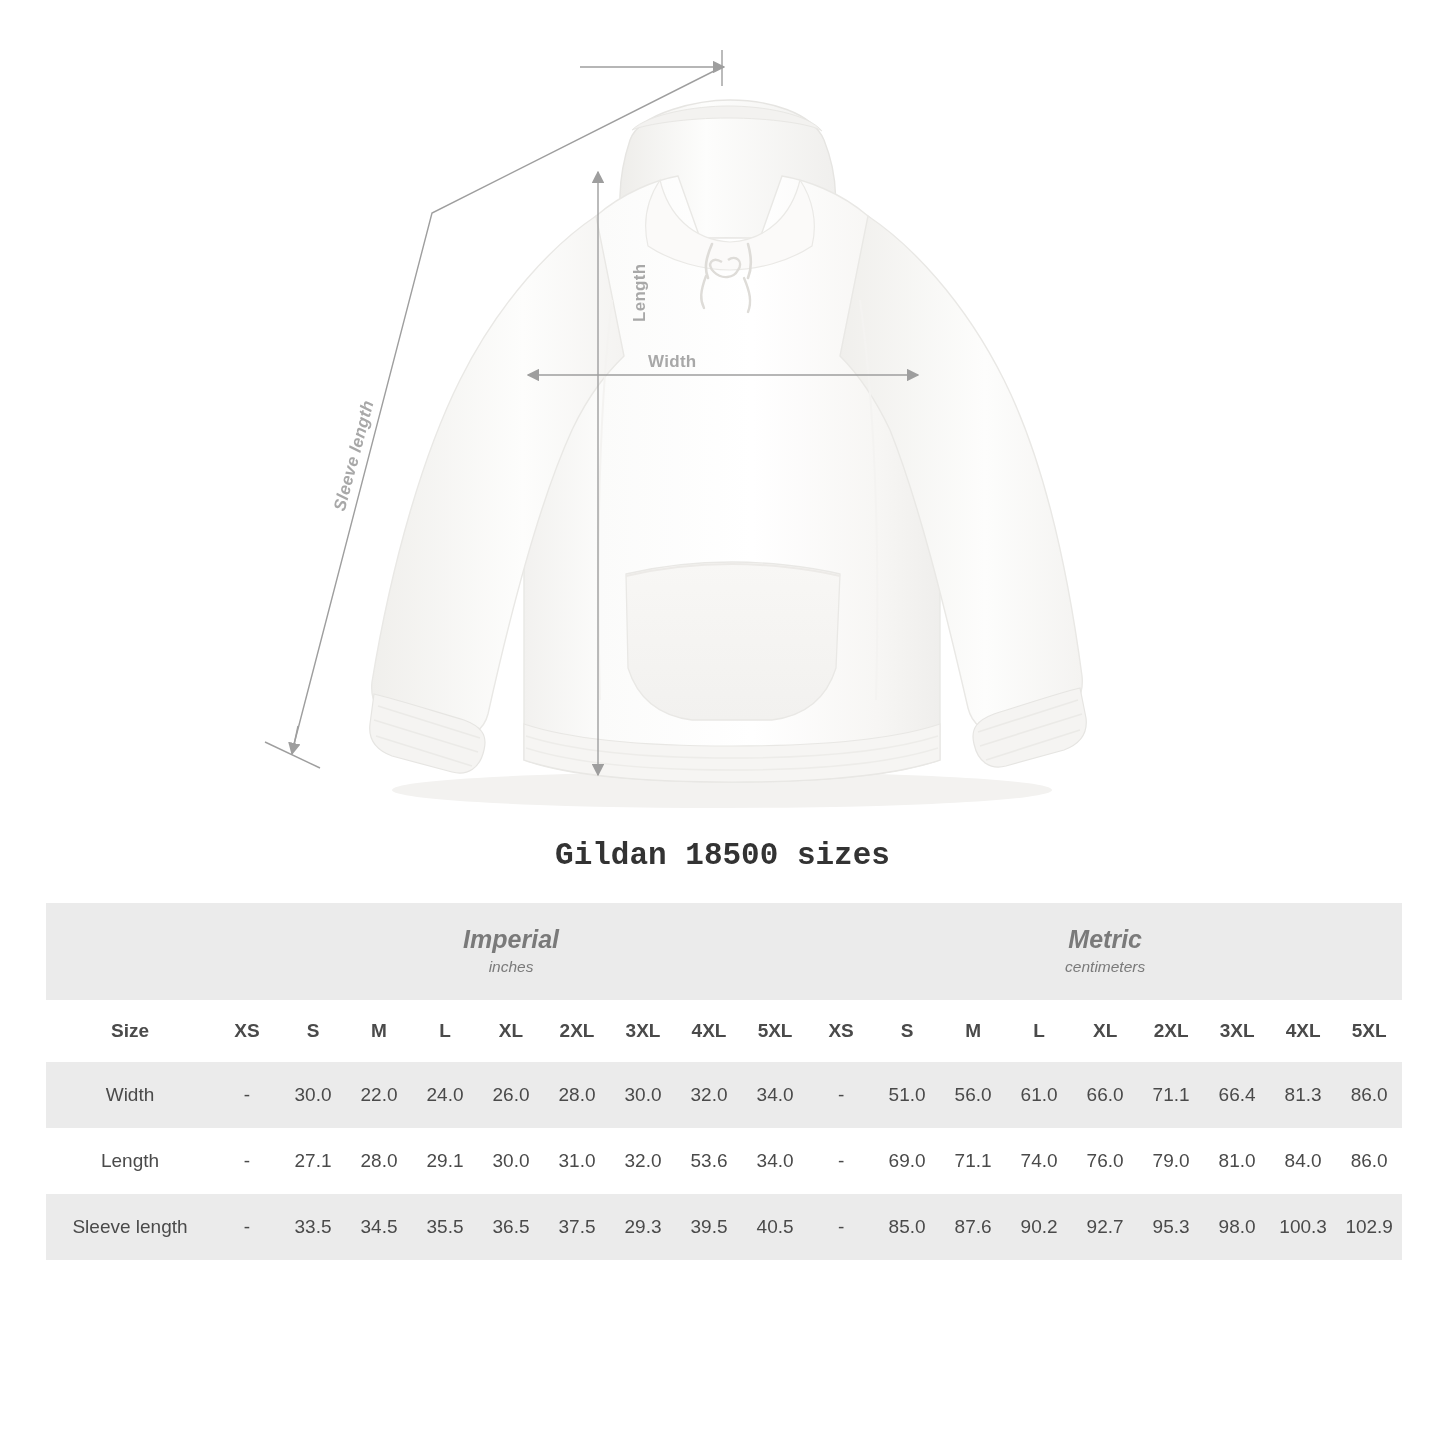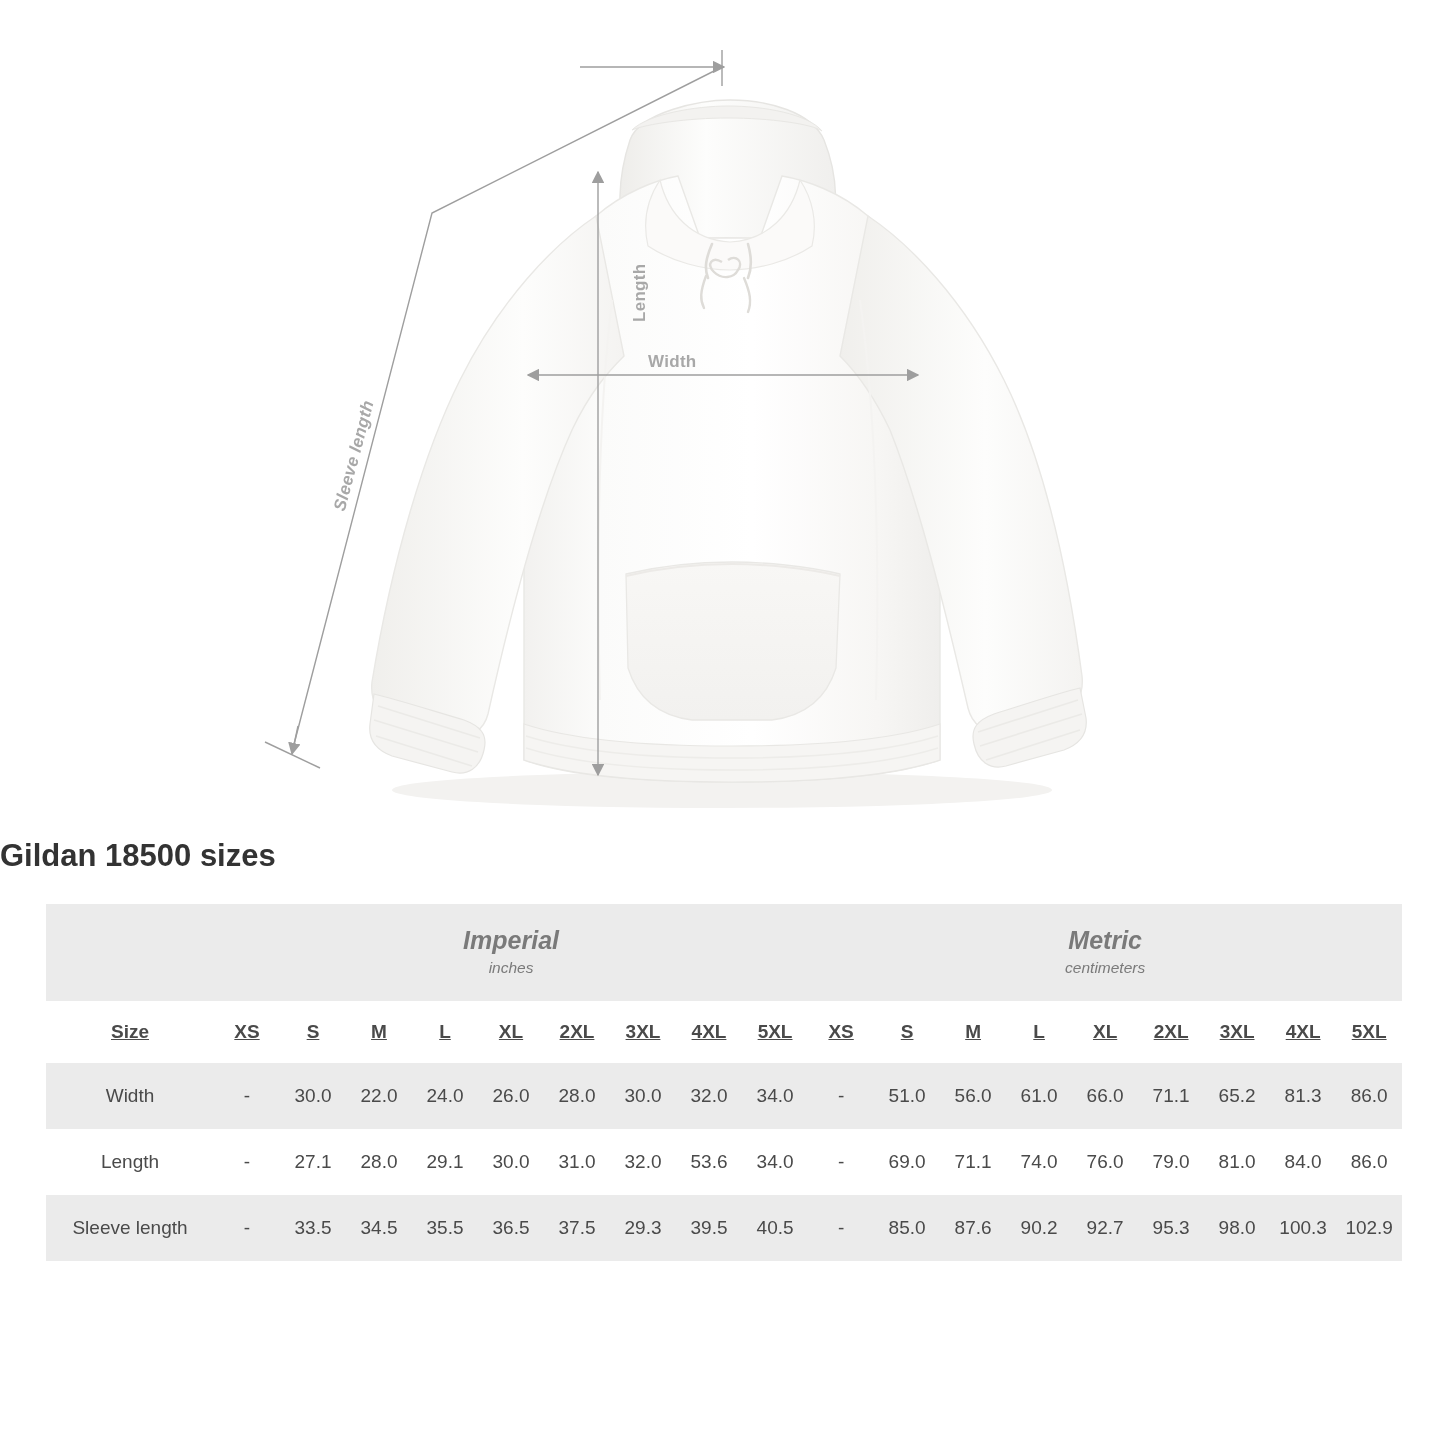--- a/index.html
+++ b/index.html
@@ -39,21 +39,23 @@
     transform: rotate(-90deg);
     transform-origin: left top;
   }
   .dim-label.sleeve {
     font-style: italic;
     font-size: 17px;
   }
 
   
   #title-block {
+    text-align: center;
     margin-top: 8px;
+    font-family: Liberation Mono, monospace;
   }
   #chart-title {
     font-size: 31px;
     font-weight: bold;
     color: #333333;
     margin: 0 0 16px 0;
   }
   #chart-note {
     font-size: 17.5px;
     font-style: italic;
@@ -93,21 +95,20 @@
     color: #7a7a7a;
     margin-top: 4px;
   }
   
   tr.head-row td {
     background: #ffffff;
     padding: 20px 0;
     font-size: 19px;
     color: #4a4a4a;
     font-weight: bold;
-    text-decoration: underline;
   }
   tr.head-row td.rowlabel {
     font-size: 19px;
   }
   
   tr.data-row td {
     padding: 22px 0;
     font-size: 19px;
     color: #4a4a4a;
   }
@@ -327,21 +328,21 @@
         <td>28.0</td>
         <td>30.0</td>
         <td>32.0</td>
         <td>34.0</td>
         <td>-</td>
         <td>51.0</td>
         <td>56.0</td>
         <td>61.0</td>
         <td>66.0</td>
         <td>71.1</td>
-        <td>65.2</td>
+        <td>66.4</td>
         <td>81.3</td>
         <td>86.0</td>
       </tr>
 
       <tr class="data-row plain">
         <td class="rowlabel">Length</td>
         <td>-</td>
         <td>27.1</td>
         <td>28.0</td>
         <td>29.1</td>

